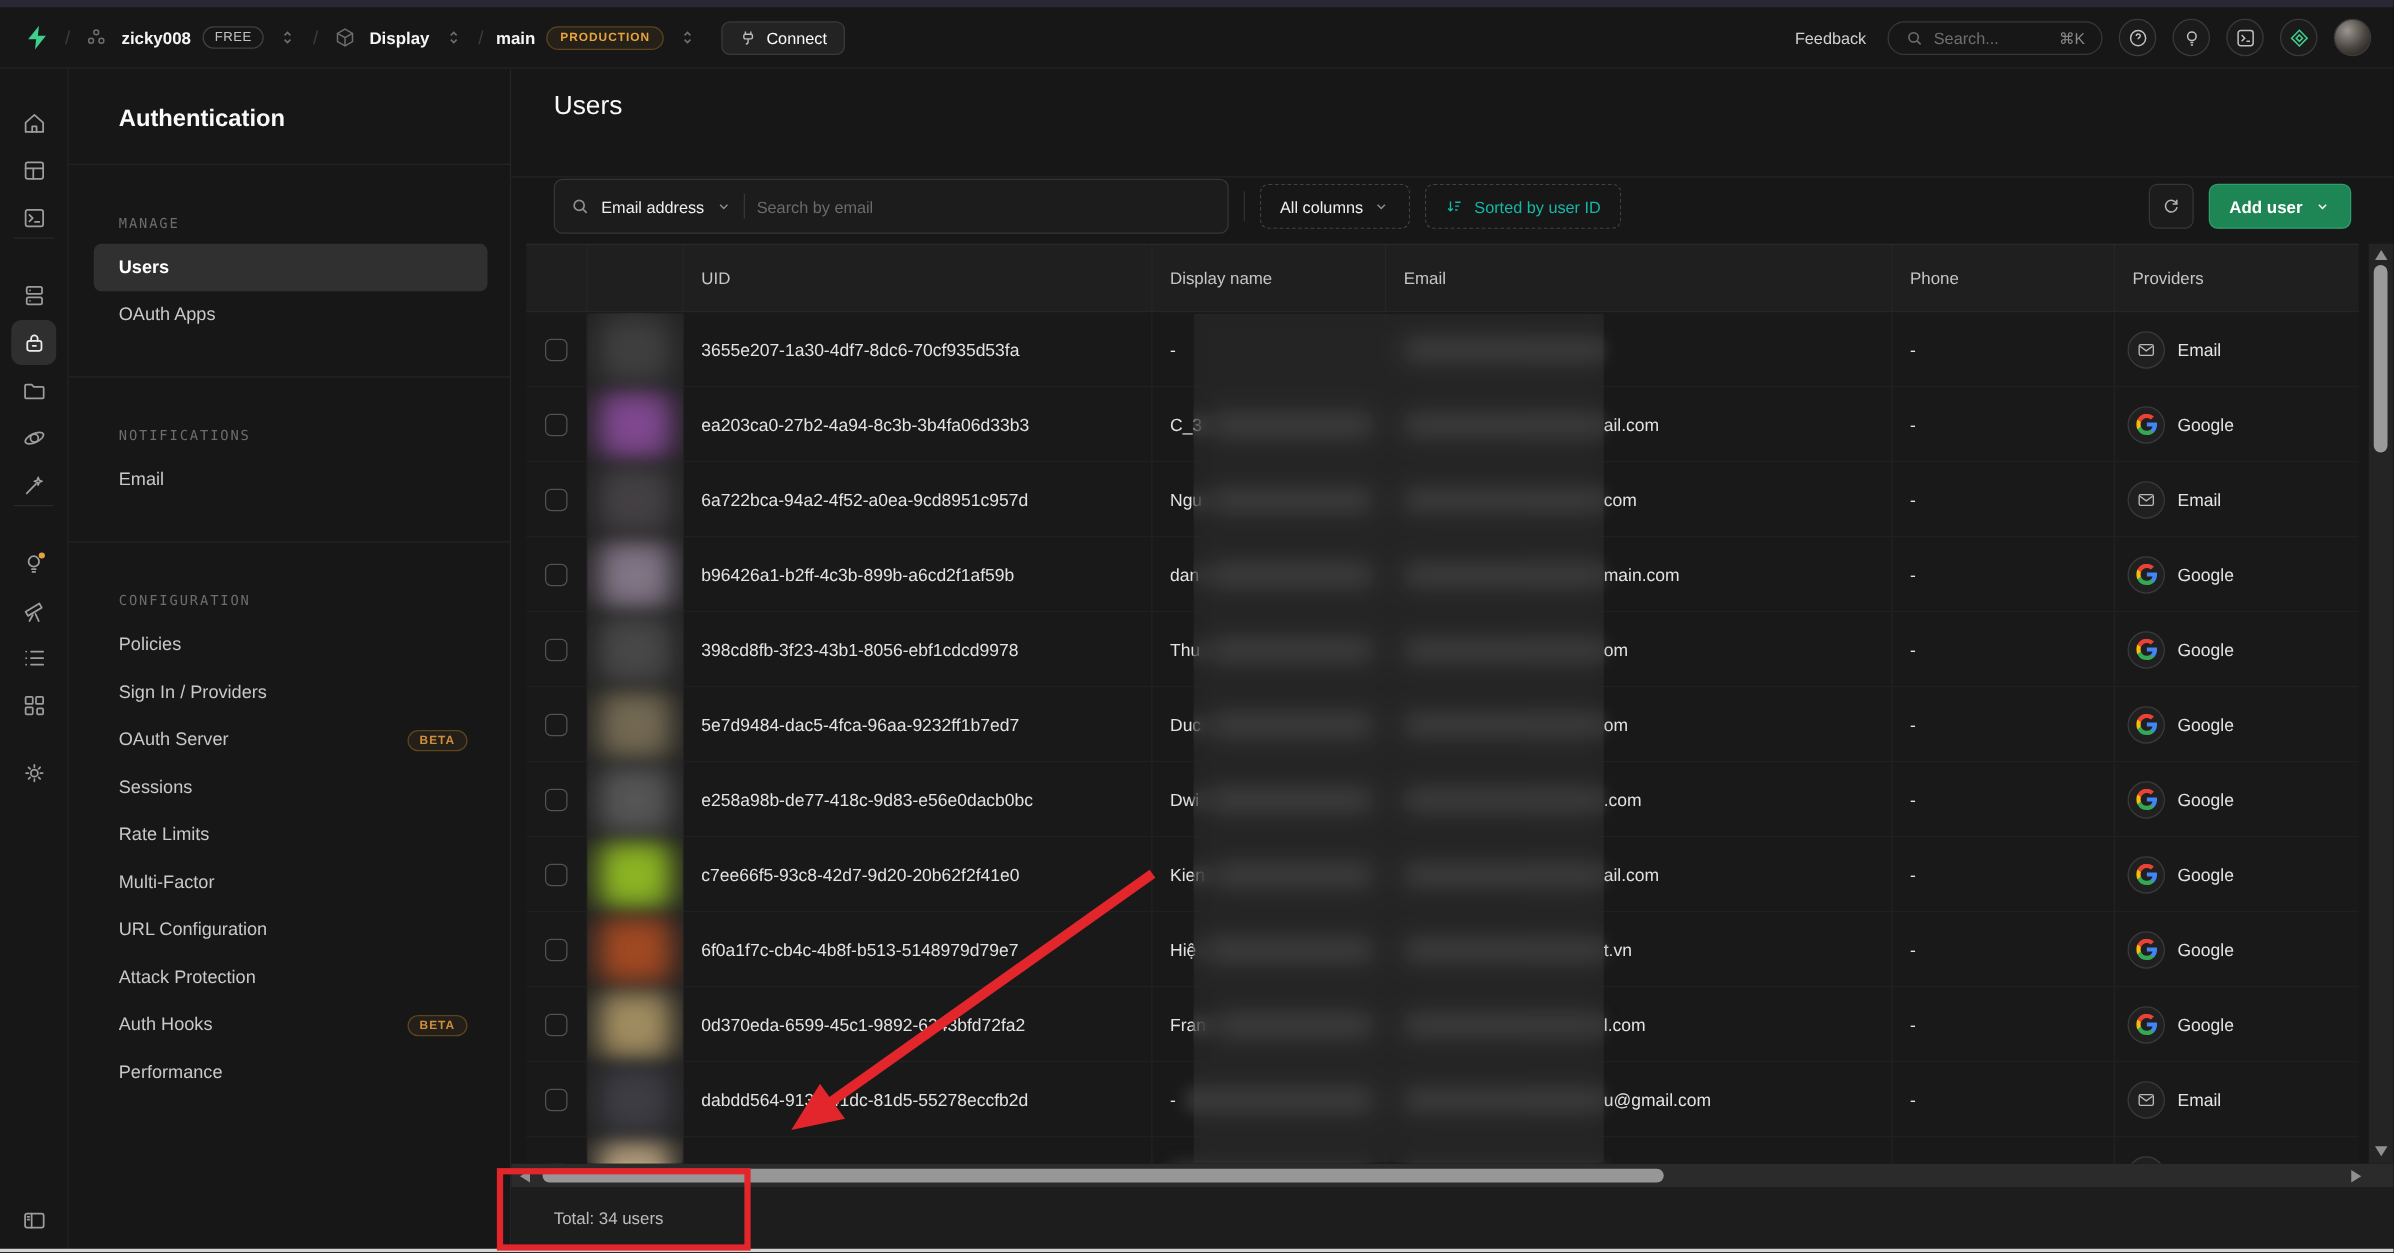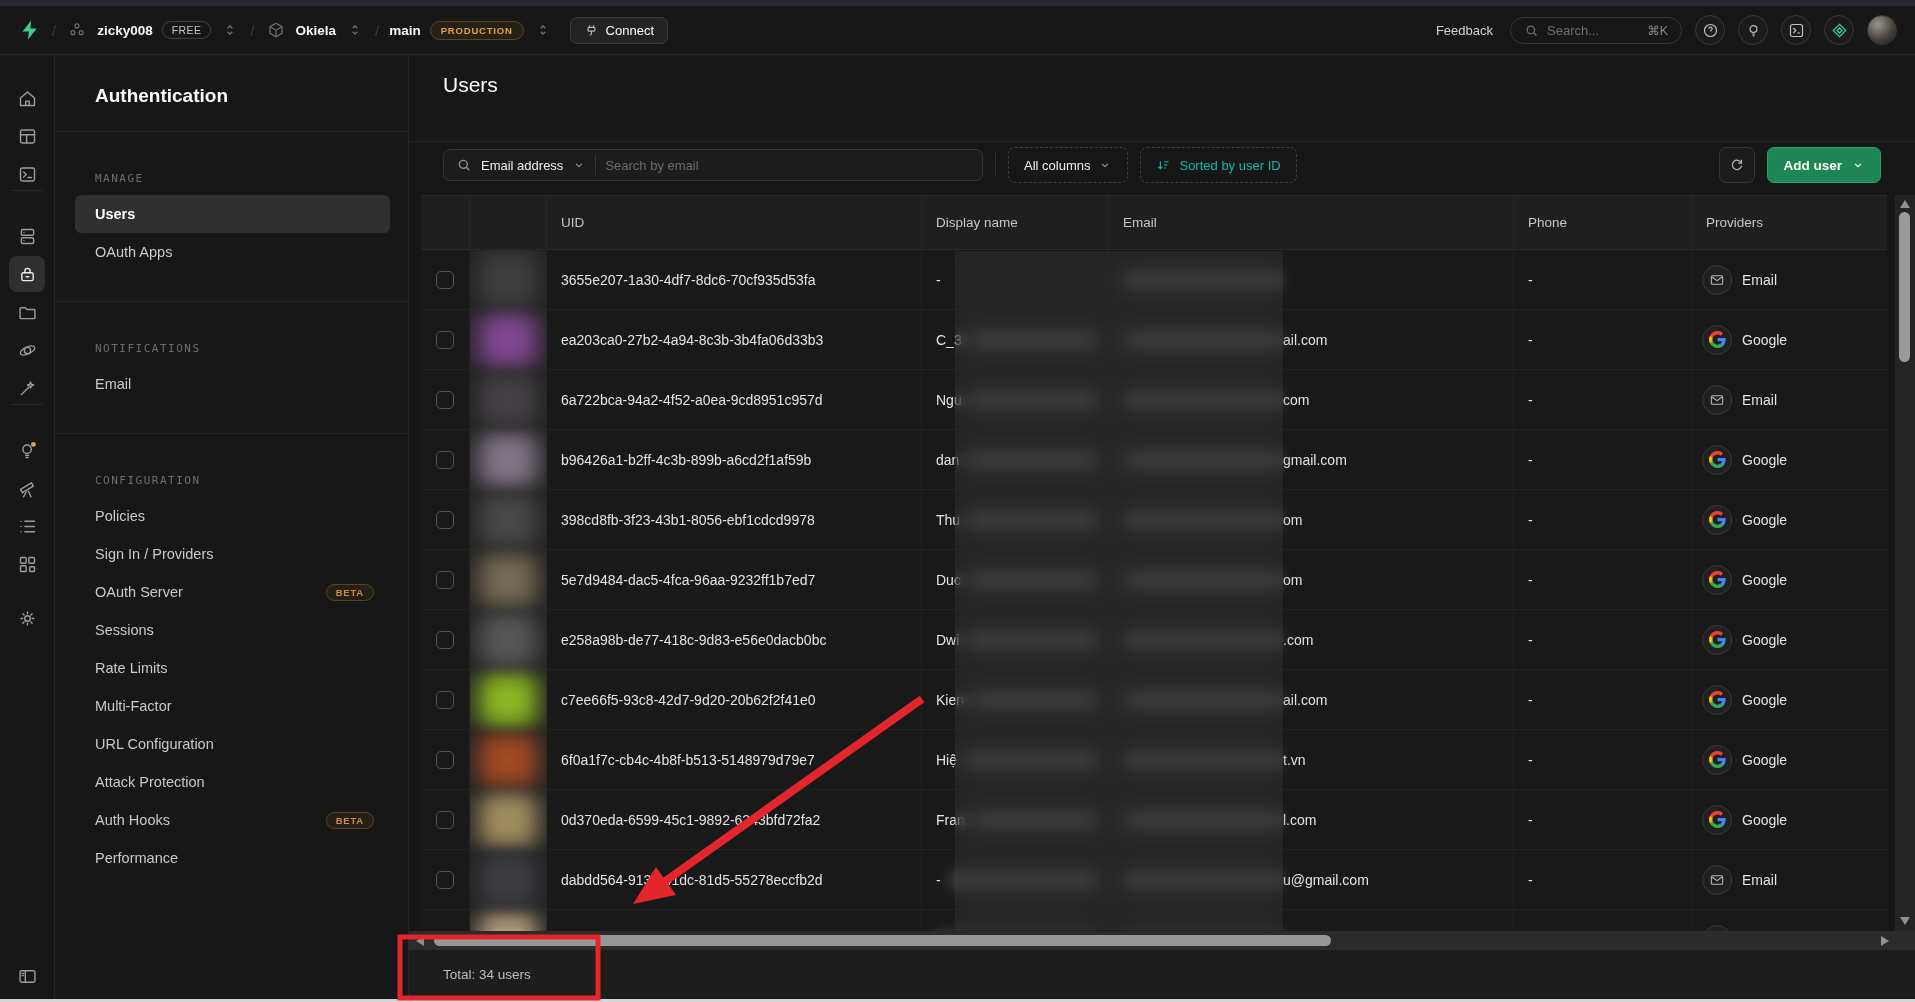--- a/index.html
+++ b/index.html
@@ -38,21 +38,21 @@
   .sec-label { margin:40px 0 10px 40px; font-family:"DejaVu Sans Mono", monospace; font-size:11px; letter-spacing:1.5px; color:#6d6d6d; }
   .side-item { height:38px; display:flex; align-items:center; padding-left:40px; font-size:14.5px; color:#c9c9c9; cursor:pointer; }
   .side-item.active { background:#303030; border-radius:6px; margin:0 18px 0 20px; padding-left:20px; font-weight:700; color:#ffffff; }
   .beta-badge { margin-left:auto; margin-right:34px; font-size:9.5px; font-weight:700; letter-spacing:.8px; color:#cf8e3b; border:1px solid #5c451d; background:rgba(207,142,59,.07); padding:2px 9px; border-radius:999px; }
 
   
   .main { position:absolute; top:55px; left:409px; right:0; bottom:0; background:#171717; }
   .main-title { position:absolute; top:18px; left:34px; font-size:21px; font-weight:500; color:#fafafa; }
   .title-sep { position:absolute; top:86px; left:0; right:0; height:1px; background:#242424; }
   .filterbar { position:absolute; top:92px; left:34px; right:34px; height:36px; display:flex; align-items:center; gap:12px; }
-  .search-group { display:flex; align-items:center; width:540px; height:32px; border:1px solid #363636; background:#1c1c1c; border-radius:7px; padding:0 12px; gap:9px; }
+  .search-group { display:flex; align-items:center; width:540px; height:44px; border:1px solid #363636; background:#1c1c1c; border-radius:7px; padding:0 12px; gap:9px; }
   .search-group .mag { color:#8f8f8f; display:flex; }
   .field-label { font-size:13px; color:#efefef; }
   .chev { color:#8f8f8f; display:flex; }
   .vline { width:1px; height:20px; background:#363636; }
   .ph-text { font-size:13px; color:#6b6b6b; }
   .bar-div { width:1px; height:24px; background:#2f2f2f; }
   .dash-btn { height:36px; display:flex; align-items:center; gap:8px; border:1px dashed #414141; border-radius:7px; padding:0 15px; font-size:13px; color:#f0f0f0; background:transparent; cursor:pointer; }
   .dash-btn.muted { color:#14b8a6; }
   .spacer { flex:1; }
   .refresh-btn { width:36px; height:36px; border:1px solid #363636; border-radius:7px; display:flex; align-items:center; justify-content:center; color:#b5b5b5; background:#1c1c1c; cursor:pointer; }
@@ -128,21 +128,21 @@
           <path d="M8.5 9.5L12 6l3.5 3.5M8.5 14.5L12 18l3.5-3.5"></path>
         </svg>
     </span>
     <span class="sep">/</span>
     <span class="updown">
       <svg class="ic" width="18" height="18" viewBox="0 0 24 24" fill="none" stroke="currentColor" stroke-width="1.6">
           <path d="M12 3l8 4.6v8.8L12 21l-8-4.6V7.6z"></path>
           <path d="M4 7.6l8 4.6 8-4.6M12 12.2V21"></path>
         </svg>
     </span>
-    <span class="tb-label plain">Okiela</span>
+    <span class="tb-label plain">Display</span>
     <span class="updown">
       <svg class="ic" width="16" height="16" viewBox="0 0 24 24" fill="none" stroke="currentColor" stroke-width="2">
           <path d="M8.5 9.5L12 6l3.5 3.5M8.5 14.5L12 18l3.5-3.5"></path>
         </svg>
     </span>
     <span class="sep">/</span>
     <span class="tb-label plain">main</span>
     <span class="pill-prod">PRODUCTION</span>
     <span class="updown">
       <svg class="ic" width="16" height="16" viewBox="0 0 24 24" fill="none" stroke="currentColor" stroke-width="2">
@@ -558,21 +558,21 @@
             </div>
             <div class="cell-uid">
               <span>b96426a1-b2ff-4c3b-899b-a6cd2f1af59b</span>
             </div>
             <div class="cell-display">
               <span>dan</span>
               <span class="dblob"></span>
             </div>
             <div class="cell-email">
               <span class="eblob"></span>
-              <span>gmail.com</span>
+              <span>main.com</span>
             </div>
             <div class="cell-phone">
               <span>-</span>
             </div>
             <div class="cell-providers">
               <span class="prov-circle">
                 <span>
                   <svg class="ic" width="17" height="17" viewBox="0 0 24 24">
                     <path fill="#4285F4" d="M23.5 12.27c0-.85-.08-1.66-.22-2.45H12v4.64h6.45a5.52 5.52 0 0 1-2.39 3.62v3h3.87c2.26-2.09 3.57-5.17 3.57-8.81z"></path>
                     <path fill="#34A853" d="M12 24c3.24 0 5.96-1.07 7.93-2.91l-3.87-3c-1.07.72-2.45 1.15-4.06 1.15-3.12 0-5.77-2.11-6.71-4.95H1.29v3.1A12 12 0 0 0 12 24z"></path>

